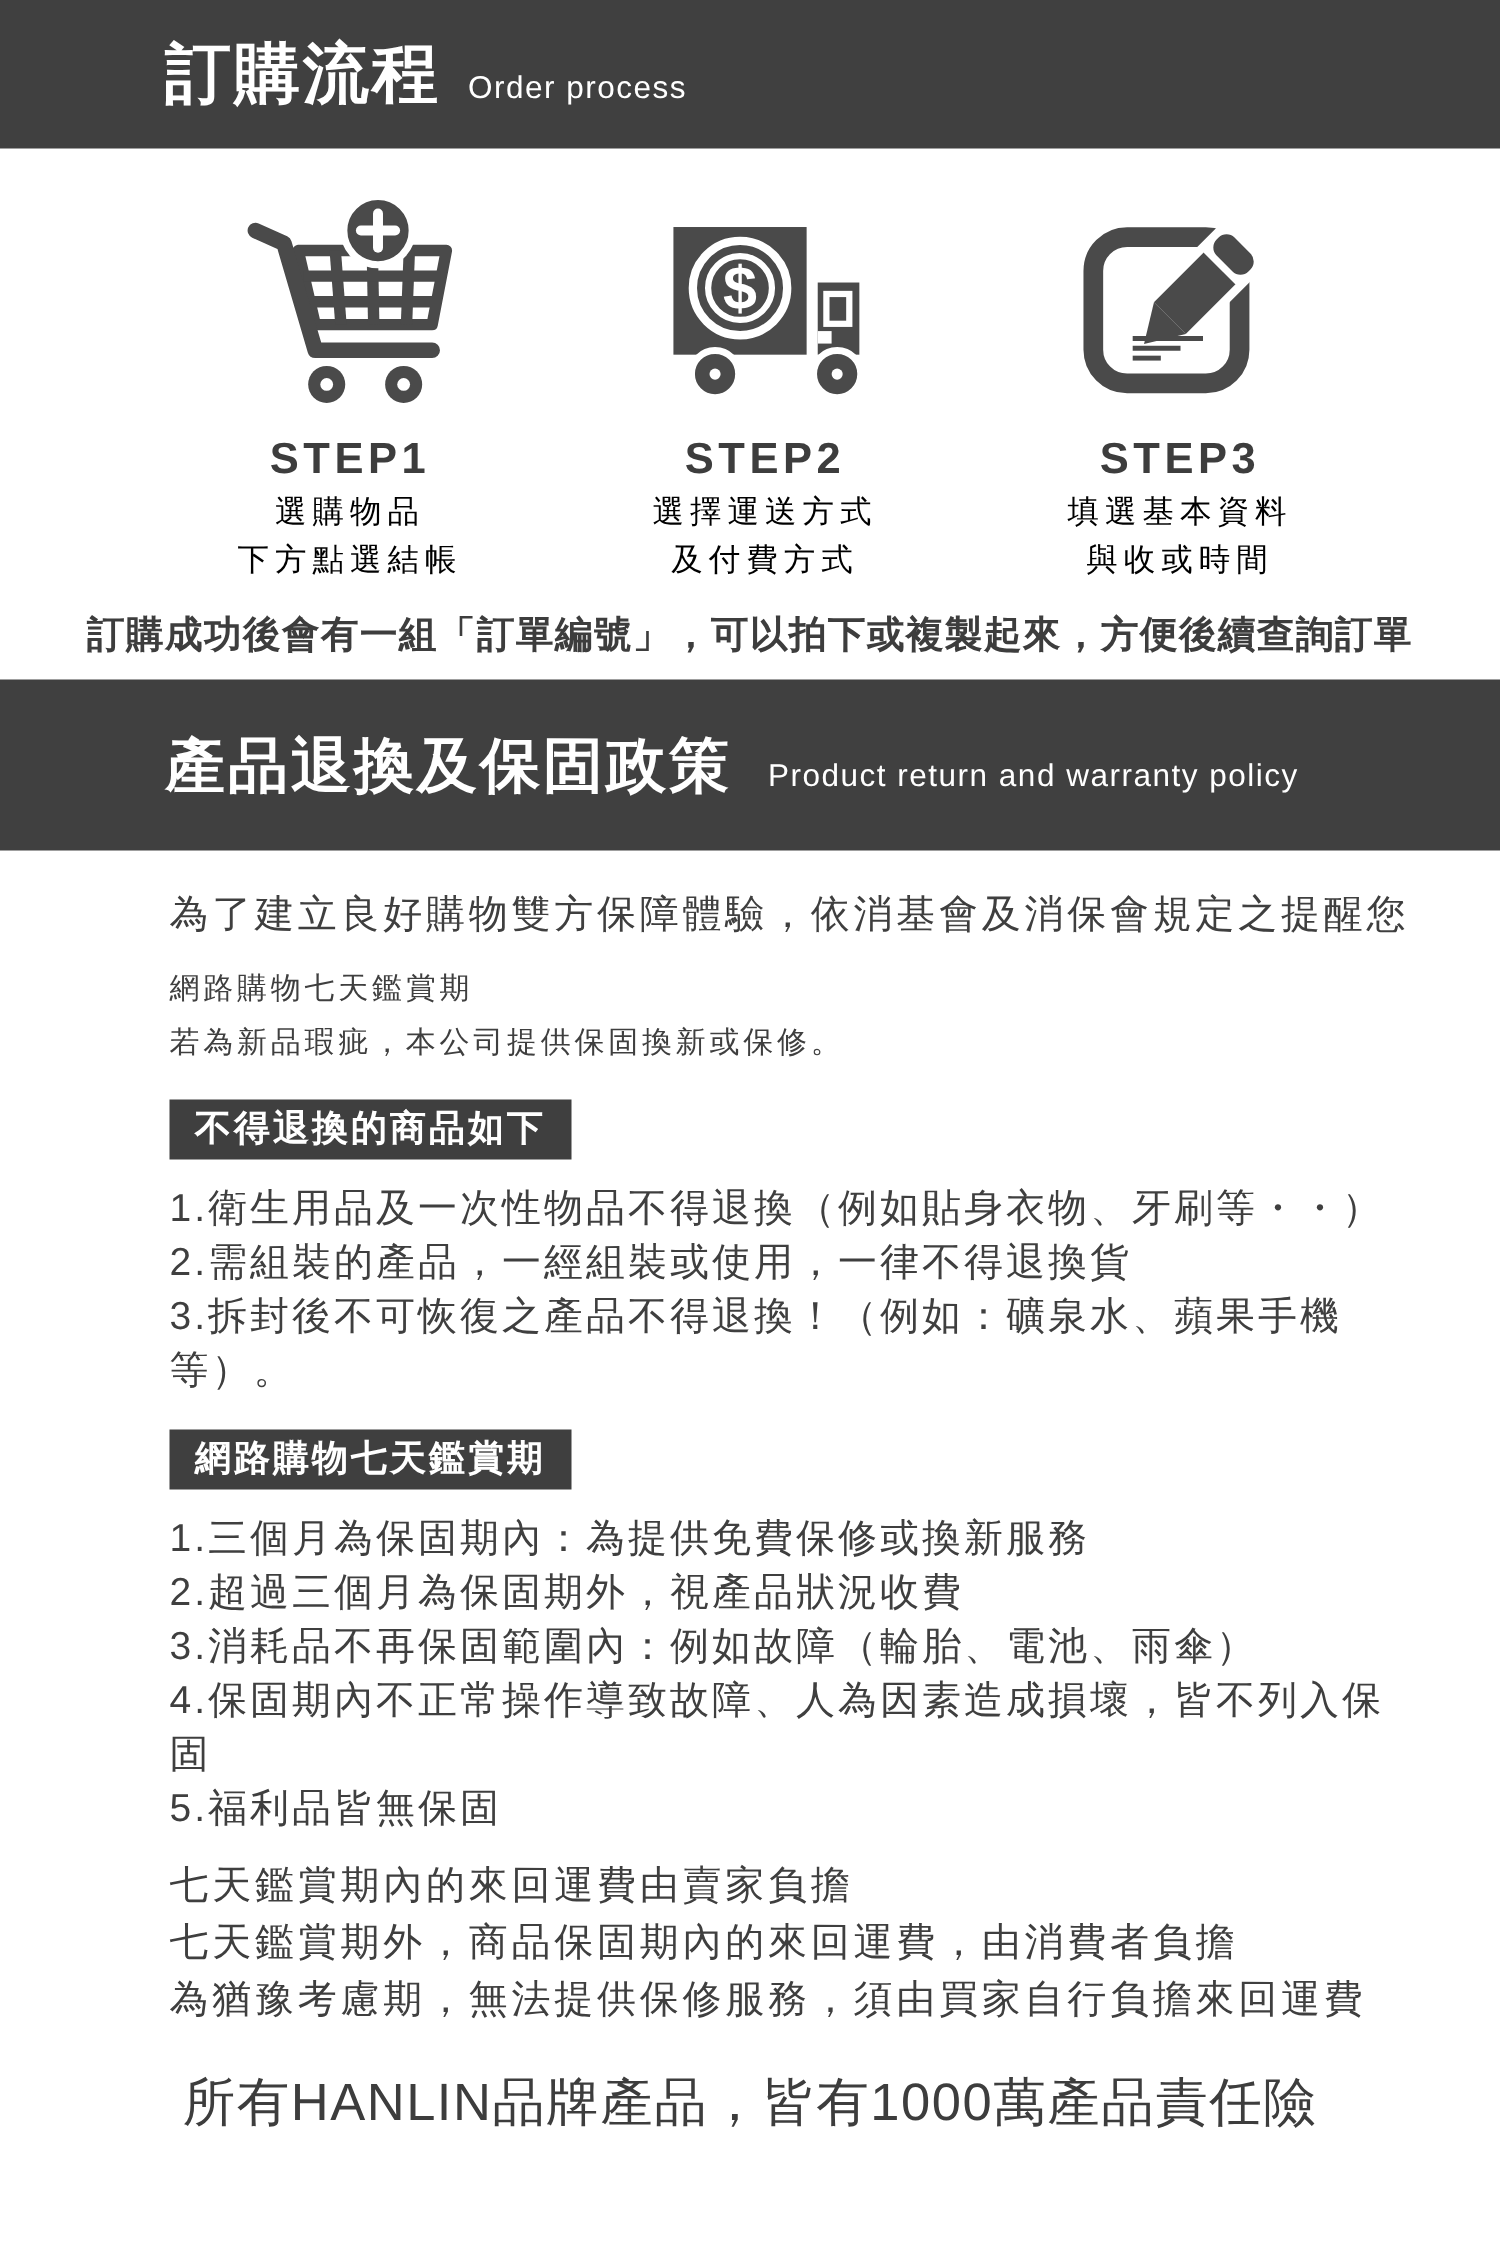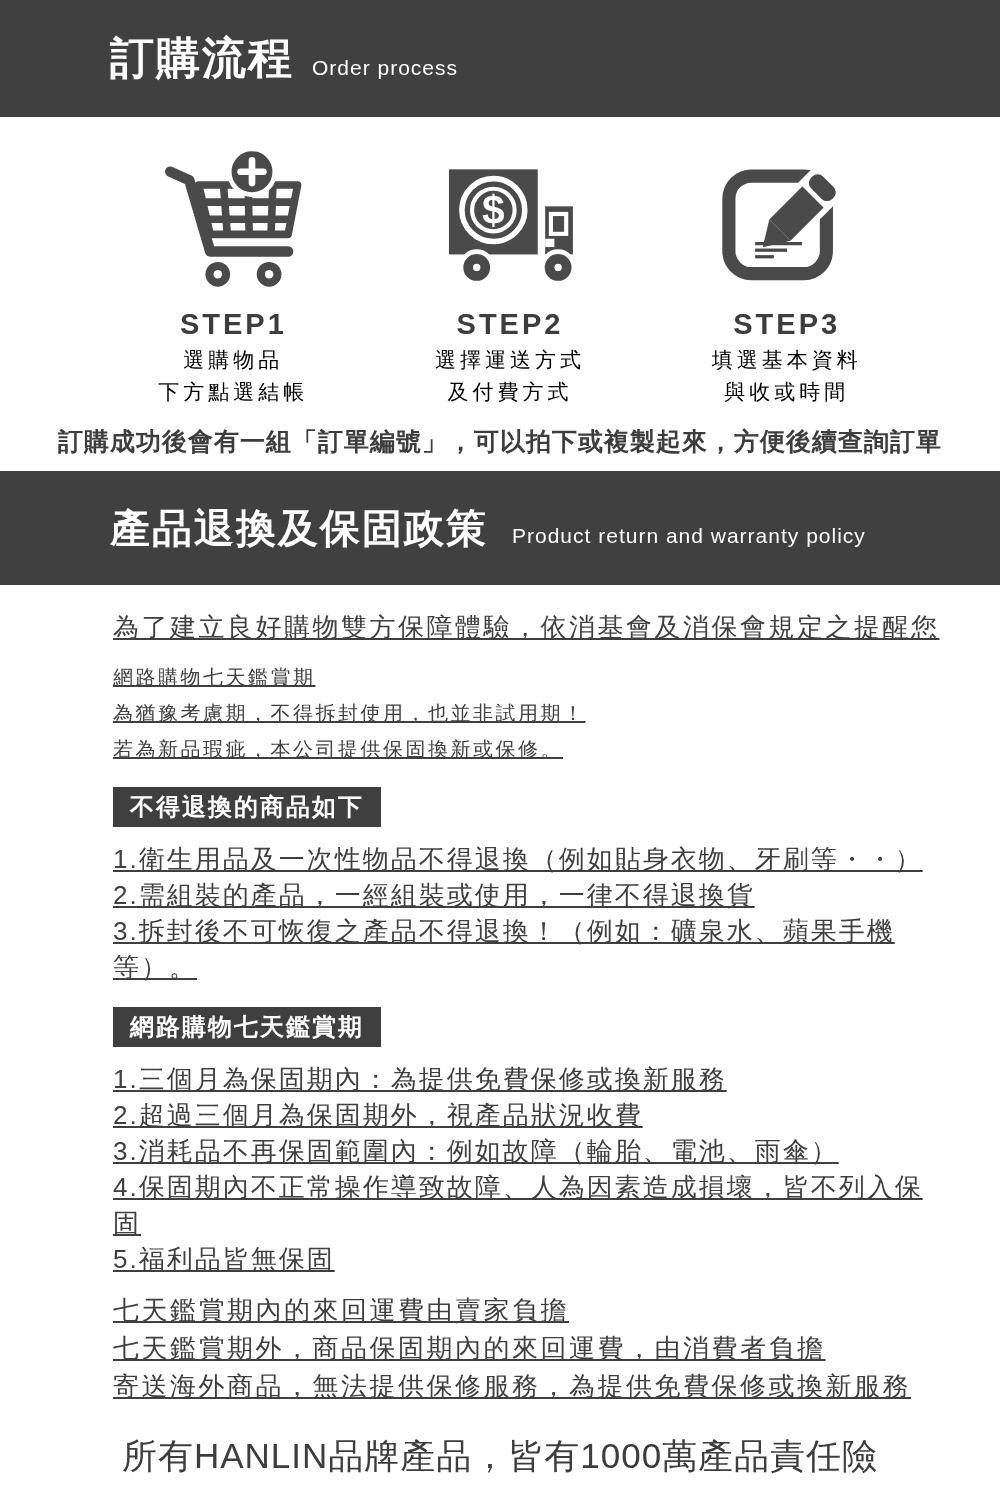--- a/index.html
+++ b/index.html
@@ -2,41 +2,41 @@
 <html><head>
 <meta charset="utf-8">
 <style>
   html,body{margin:0;padding:0;background:#fff;}
   .page{
     position:relative;width:1000px;height:1500px;background:#ffffff;overflow:hidden;
     font-family:"Liberation Sans","DejaVu Sans",sans-serif;
   }
   
   .bar{background:#404040;color:#ffffff;display:flex;align-items:center;padding-left:110px;box-sizing:border-box;}
-  .bar1{height:117px;}
+  .bar1{height:99px;}
   .bar2{height:114px;margin-top:13px;}
   .bar .zh{font-weight:bold;letter-spacing:2px;}
   .bar1 .zh{font-size:44px;}
   .bar2 .zh{font-size:40px;text-align:right;}
   .bar .en{font-size:21px;letter-spacing:1px;font-weight:normal;}
   .bar1 .en{margin-left:18px;padding-top:18px;}
   .bar2 .en{margin-left:24px;padding-top:16px;}
 
   
   .steps{display:flex;justify-content:space-between;padding:30px 75px 0 95px;}
   .step{width:280px;text-align:center;}
   .icon-box{height:152px;display:flex;align-items:center;justify-content:center;}
   .step-label{margin-top:8px;font-size:29px;font-weight:bold;letter-spacing:3px;color:#3d3d3d;line-height:34px;}
   .step-line{font-size:21px;line-height:32px;letter-spacing:4px;color:#000000;}
   .step-line.first{margin-top:3px;}
 
   .order-note{margin:16px 0 0;text-align:center;font-size:25px;font-weight:600;letter-spacing:1px;color:#3d3d3d;line-height:34px;}
 
   
-  .content{padding:0 55px 0 113px;color:#3f3f3f;text-decoration:underline;}
+  .content{padding:0 55px 0 113px;color:#3f3f3f;}
   .intro{margin:24px 0 0;font-size:26px;letter-spacing:2.5px;line-height:36px;}
   .trial{margin-top:14px;font-size:20px;letter-spacing:2.5px;line-height:36px;}
   .sec-heading{
     margin-top:20px;width:268px;box-sizing:border-box;background:#3f3f3f;color:#ffffff;
     text-align:center;font-size:24px;font-weight:bold;letter-spacing:2px;padding:5px 0;line-height:30px;
   }
   .sec-heading.later{margin-top:22px;}
   .list{margin-top:14px;font-size:26px;letter-spacing:2px;line-height:36px;}
   .list.freight{line-height:38px;letter-spacing:2.5px;}
   .footer-note{margin:30px 0 0;text-align:center;font-size:35px;letter-spacing:1px;color:#3d3d3d;font-weight:500;line-height:42px;}
@@ -134,21 +134,20 @@
     <span class="zh">產品退換及保固政策</span>
     <span class="en">Product return and warranty policy</span>
   </header>
 
   <div class="content">
 
     <p class="intro">為了建立良好購物雙方保障體驗，依消基會及消保會規定之提醒您</p>
 
     <div class="trial">
       <div>網路購物七天鑑賞期</div>
-      <div>為猶豫考慮期，不得拆封使用，也並非試用期！</div>
       <div>若為新品瑕疵，本公司提供保固換新或保修。</div>
     </div>
 
     <div class="sec-heading">不得退換的商品如下</div>
     <div class="list">
       <div>1.衛生用品及一次性物品不得退換（例如貼身衣物、牙刷等・・）</div>
       <div>2.需組裝的產品，一經組裝或使用，一律不得退換貨</div>
       <div>3.拆封後不可恢復之產品不得退換！（例如：礦泉水、蘋果手機等）。</div>
     </div>
 
@@ -157,20 +156,20 @@
       <div>1.三個月為保固期內：為提供免費保修或換新服務</div>
       <div>2.超過三個月為保固期外，視產品狀況收費</div>
       <div>3.消耗品不再保固範圍內：例如故障（輪胎、電池、雨傘）</div>
       <div>4.保固期內不正常操作導致故障、人為因素造成損壞，皆不列入保固</div>
       <div>5.福利品皆無保固</div>
     </div>
 
     <div class="list freight">
       <div>七天鑑賞期內的來回運費由賣家負擔</div>
       <div>七天鑑賞期外，商品保固期內的來回運費，由消費者負擔</div>
-      <div>寄送海外商品，無法提供保修服務，為提供免費保修或換新服務</div>
+      <div>為猶豫考慮期，無法提供保修服務，須由買家自行負擔來回運費</div>
     </div>
 
   </div>
 
   <p class="footer-note">所有HANLIN品牌產品，皆有1000萬產品責任險</p>
 
 </div>
 
 </body></html>

